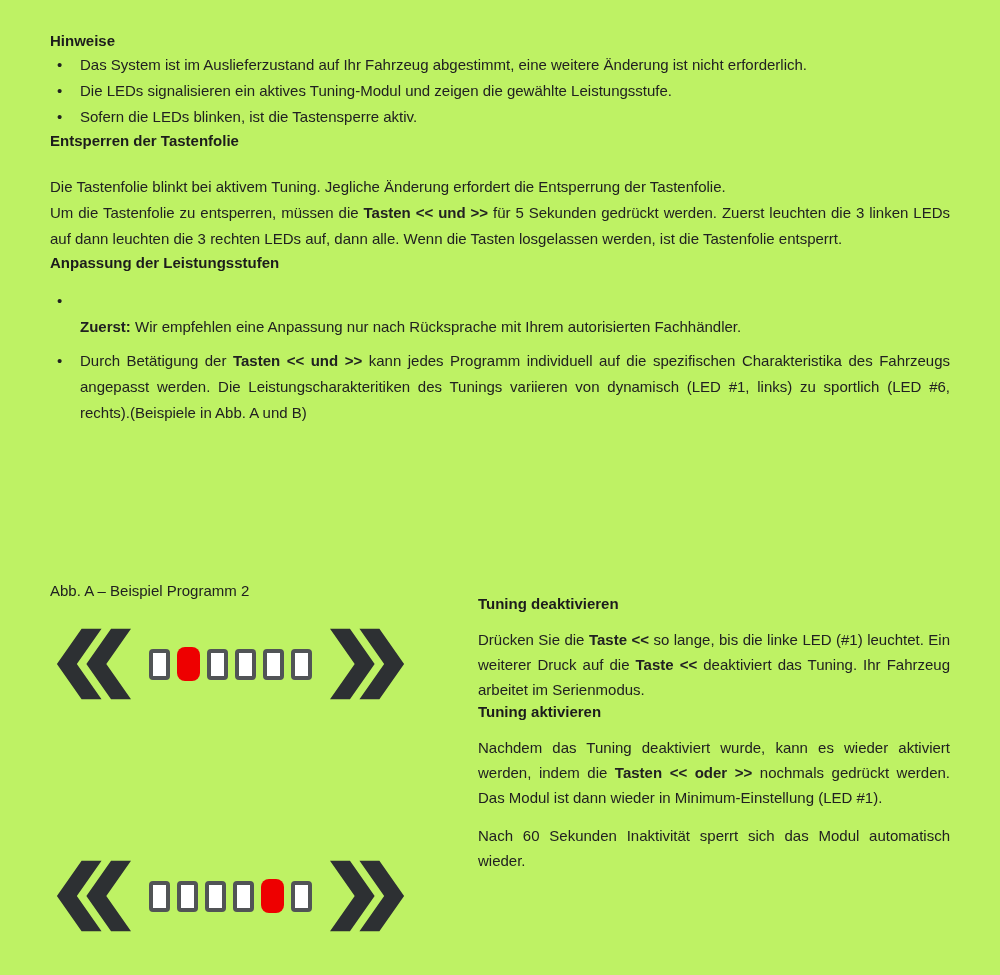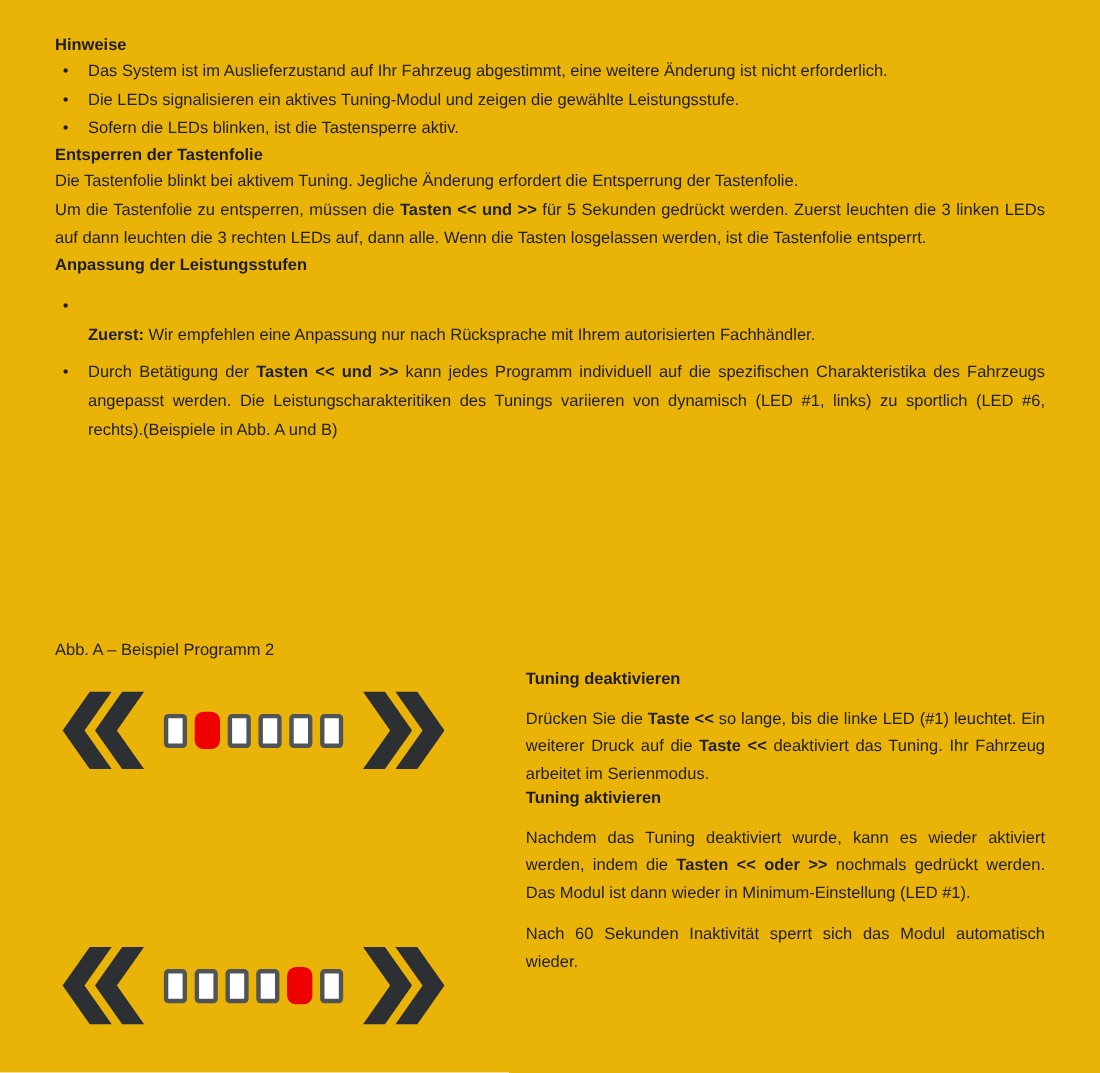--- a/index.html
+++ b/index.html
@@ -1,29 +1,29 @@
 <!DOCTYPE html>
 <html><head>
 <meta charset="utf-8">
 <style>
   html,body { margin:0; padding:0; background:#ffffff; }
   .page {
-    position:relative; width:1000px; height:975px; background:#eab308;
+    position:relative; width:1000px; height:975px; background:#bef264;
     font-family:"Liberation Sans", sans-serif; font-size:15px; color:#212121;
     overflow:hidden;
   }
   .content { position:absolute; left:50px; top:30px; width:900px; }
   h2.sec { font-size:15px; font-weight:bold; margin:0; line-height:22px; color:#1c1c1c; }
   p { margin:0; line-height:26px; }
   .just { text-align:justify; }
   .bullet { position:relative; padding-left:30px; line-height:26px; }
   .bullet .marker { position:absolute; left:7px; top:0; }
   .bullet .btext { display:block; }
   .mt24 { margin-top:24px; }
-  .mt22 { }
+  .mt22 { margin-top:22px; }
   .mt40 { margin-top:40px; }
   .mt14 { margin-top:14px; }
   .mt8  { margin-top:8px; }
   b { font-weight:bold; }
 
   
   .lower { position:absolute; left:50px; top:558px; width:900px; height:400px;margin-top:16px; }
   .fig-label { position:absolute; left:0; line-height:22px; }
   .fig-label.a { top:6px; }
   .fig-label.b { top:236px; }
@@ -33,21 +33,21 @@
   .chev { display:block; }
   .chev.right { transform:scaleX(-1); }
   .leds { display:flex; align-items:center; gap:7px; margin:0 18px; }
   .led {
     display:block; width:21px; height:31px; box-sizing:border-box;
     border:4px solid #515456; border-radius:4px; background:#ffffff;
   }
   .led.on {
     width:23px; height:34px; border:none; border-radius:8px; background:#ee0000;
   }
-  .right-col { position:absolute; left:428px; top:34px; width:472px; }
+  .right-col { position:absolute; left:428px; top:20px; width:472px; }
   .right-col h2.sec { line-height:20px; }
   .right-col p { line-height:25px; }
   .rc-gap { margin-top:13px; }
 </style>
 </head>
 <body>
 
 <div class="page">
   <div class="content">
 

